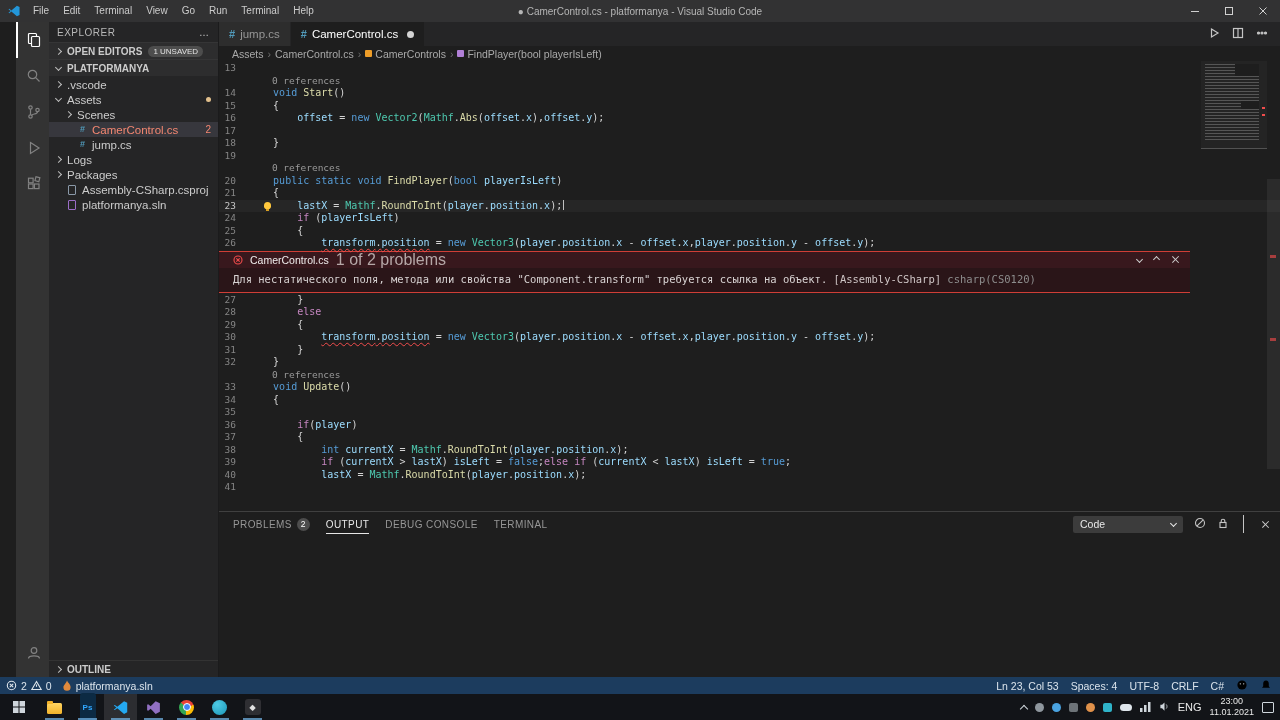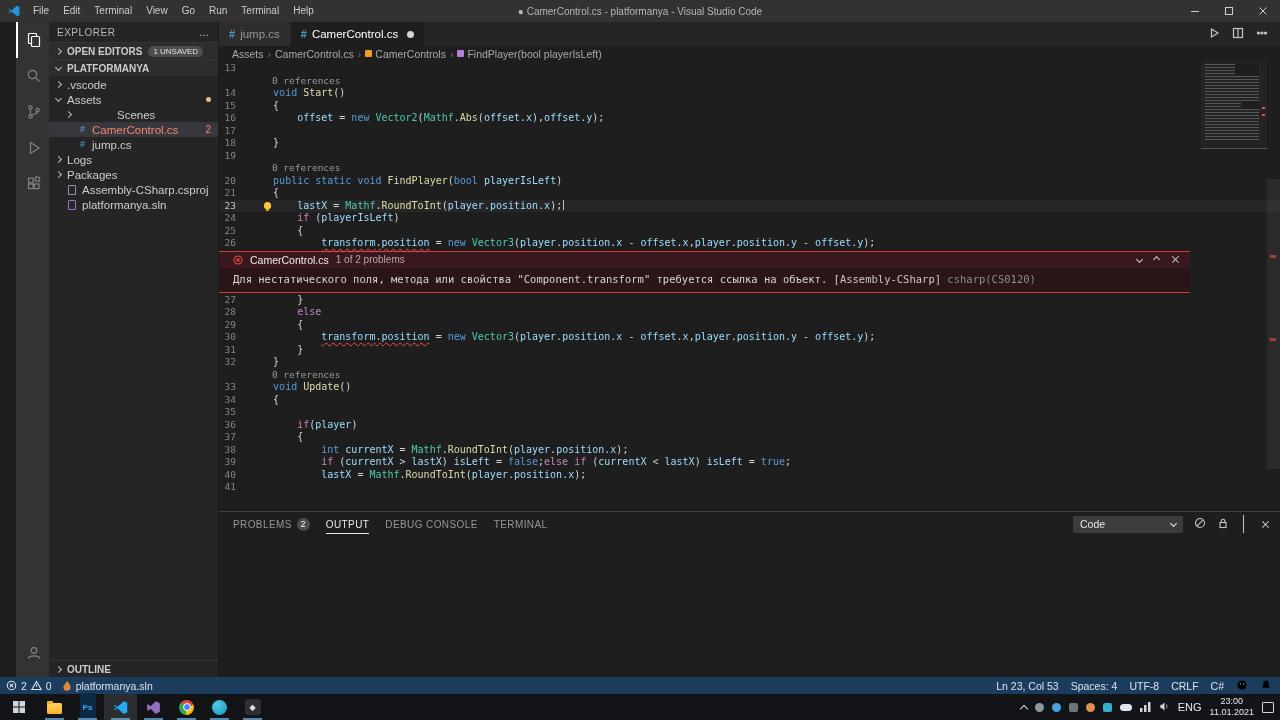--- a/index.html
+++ b/index.html
@@ -84,21 +84,21 @@
   .tk-ev,.tk-ep { text-decoration:underline wavy #f14c4c 1px; text-underline-offset:2px; }
   .tk-ev { color:#9cdcfe; } .tk-ep { color:#d4d4d4; }
   .caret { display:inline-block; width:1px; height:10px; background:#c0c0c0; margin-left:1px; vertical-align:-1px; }
   .bulb { position:absolute; left:45px; top:2px; width:7px; height:7px; background:#ffc83d; border-radius:50% 50% 40% 40%; }
   .bulb::after { content:""; position:absolute; bottom:-2px; left:2px; width:3px; height:2px; background:#d8a023; }
 
   
   #peek { margin:1px 90px 1px 0; border-top:1px solid #cf3e36; border-bottom:1px solid #cf3e36; background:#2a1518; }
   #peek-header { height:16px; display:flex; align-items:center; background:#38181d; padding:0 10px 0 14px; gap:7px; }
   #peek-file { font-size:10.5px; color:#efecec; }
-  #peek-count { font-size:10px; color:#b5a7a7; }
+  #peek-count { font-size:16px; color:#b5a7a7; }
   #peek-nav { margin-left:auto; display:flex; align-items:center; gap:12px; }
   #peek-nav .chev { border-color:#cccccc; margin:0; }
   .xicon { position:relative; width:9px; height:9px; }
   .xicon::before,.xicon::after { content:""; position:absolute; left:4px; top:0; width:1.2px; height:9px; background:#cccccc; }
   .xicon::before { transform:rotate(45deg); } .xicon::after { transform:rotate(-45deg); }
   #peek-body { padding:5px 10px 7px 14px; font-family:"DejaVu Sans Mono",monospace; font-size:10.5px; color:#d8d3d3; white-space:pre-wrap; }
   #peek-body .src { color:#cfc6c6; } #peek-body .errcode { color:#8d8d8d; }
 
   
   #minimap { position:absolute; top:0; right:13px; width:66px; height:88px; background:rgba(121,121,121,.08); border-bottom:1px solid rgba(170,170,170,.35); }
@@ -260,21 +260,21 @@
       <div id="tree">
           <div class="trow" style="padding-left: 4px;">
             <span class="chev right"></span>
             <span class="tlabel">.vscode</span>
           </div>
           <div class="trow" style="padding-left: 4px;">
             <span class="chev down"></span>
             <span class="tlabel">Assets</span>
             <span class="gitdot"></span>
           </div>
-          <div class="trow" style="padding-left: 14px; gap: 40px;">
+          <div class="trow" style="padding-left: 14px;">
             <span class="chev right"></span>
             <span class="tlabel">Scenes</span>
           </div>
           <div class="trow sel err" style="padding-left: 14px;">
             <span class="chev none"></span>
             <span class="ficon f-cs"></span>
             <span class="tlabel">CamerControl.cs</span>
             <span class="pbadge">2</span>
           </div>
           <div class="trow" style="padding-left: 14px;">

